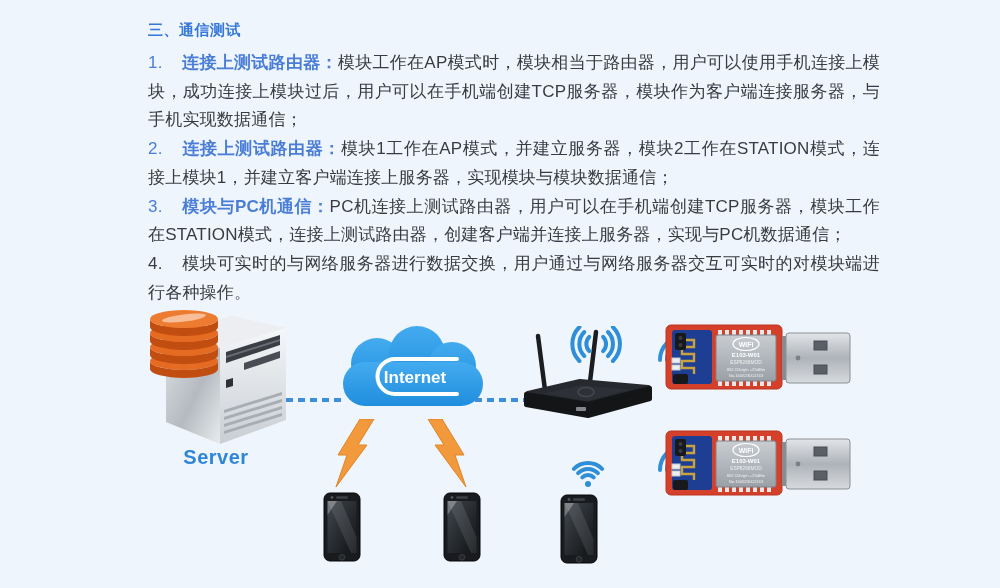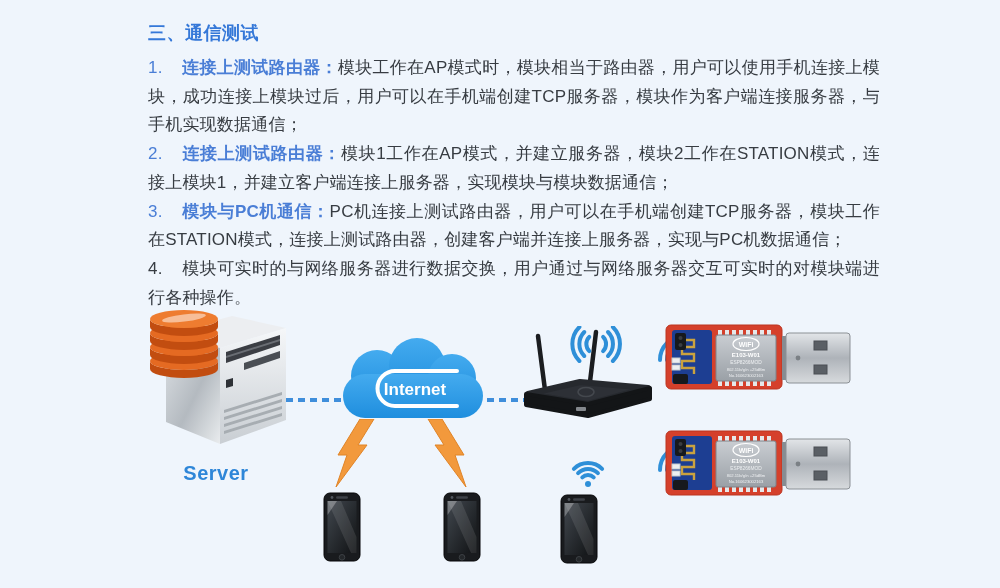--- a/index.html
+++ b/index.html
@@ -4,32 +4,32 @@
 <style>
   * { margin:0; padding:0; box-sizing:border-box; }
   html,body { width:1000px; height:588px; }
   body {
     position:relative; overflow:hidden;
     background:#eff5fc;
     font-family:"Liberation Sans","DejaVu Sans",sans-serif;
   }
   
   .text-block { position:absolute; left:148px; top:21px; width:732px; }
-  .sec-title { font-size:18px; font-weight:bold; color:#3578d8; letter-spacing:.5px; margin-bottom:9px; }
+  .sec-title { font-size:15px; font-weight:bold; color:#3578d8; letter-spacing:.5px; margin-bottom:9px; }
   .item { font-size:17px; line-height:28.7px; color:#373c42; text-align:justify; letter-spacing:.2px; }
   .item .num { display:inline-block; width:34px; color:#4a7ed6; }
   .item .num.dark { color:#373c42; }
   .item .lead { color:#4a7ed6; font-weight:bold; }
   
   .diagram { position:absolute; left:0; top:0; width:1000px; height:588px; }
   .abs { position:absolute; }
   .dashed { position:absolute; height:4px;
     background:repeating-linear-gradient(90deg,#3f8edb 0,#3f8edb 7px,transparent 7px,transparent 12px); }
   .server-label { position:absolute; left:160px; top:446px; width:112px; text-align:center;
-    font-size:20px; font-weight:bold; color:#2e86d8; letter-spacing:.5px;margin-top:16px; }
+    font-size:20px; font-weight:bold; color:#2e86d8; letter-spacing:.5px; }
   svg { display:block; }
 </style>
 </head>
 <body>
 
 <div class="text-block">
   <div class="sec-title">三、通信测试</div>
   <div class="item"><span class="num">1.</span><span class="lead">连接上测试路由器：</span><span>模块工作在AP模式时，模块相当于路由器，用户可以使用手机连接上模块，成功连接上模块过后，用户可以在手机端创建TCP服务器，模块作为客户端连接服务器，与手机实现数据通信；</span></div>
   <div class="item"><span class="num">2.</span><span class="lead">连接上测试路由器：</span><span>模块1工作在AP模式，并建立服务器，模块2工作在STATION模式，连接上模块1，并建立客户端连接上服务器，实现模块与模块数据通信；</span></div>
   <div class="item"><span class="num">3.</span><span class="lead">模块与PC机通信：</span><span>PC机连接上测试路由器，用户可以在手机端创建TCP服务器，模块工作在STATION模式，连接上测试路由器，创建客户端并连接上服务器，实现与PC机数据通信；</span></div>
@@ -78,21 +78,21 @@
           <ellipse cx="38" cy="11" rx="34" ry="9" fill="#ee7c30"></ellipse>
         <ellipse cx="38" cy="10" rx="22" ry="3.6" fill="#ffffff" opacity=".5" transform="rotate(-7 38 10)"></ellipse>
       </g>
     </svg>
   </div>
   <div class="server-label">Server</div>
 
   <div class="dashed" style="left:286px; top:398px; width:58px;"></div>
   <div class="dashed" style="left:475px; top:398px; width:66px;"></div>
 
-  <div class="abs" style="left:337px; top:338px;text-decoration:underline;">
+  <div class="abs" style="left:337px; top:326px;text-decoration:underline;">
     <svg width="152" height="84" viewBox="0 0 152 84">
       <defs>
         <linearGradient id="cg" x1="0" y1="0" x2="0" y2="1">
           <stop offset="0" stop-color="#44abef"></stop>
             <stop offset="1" stop-color="#1f8ede"></stop>
         </linearGradient>
       </defs>
       <g fill="url(#cg)">
         <circle cx="40" cy="38" r="26"></circle>
         <circle cx="80" cy="28" r="28"></circle>

